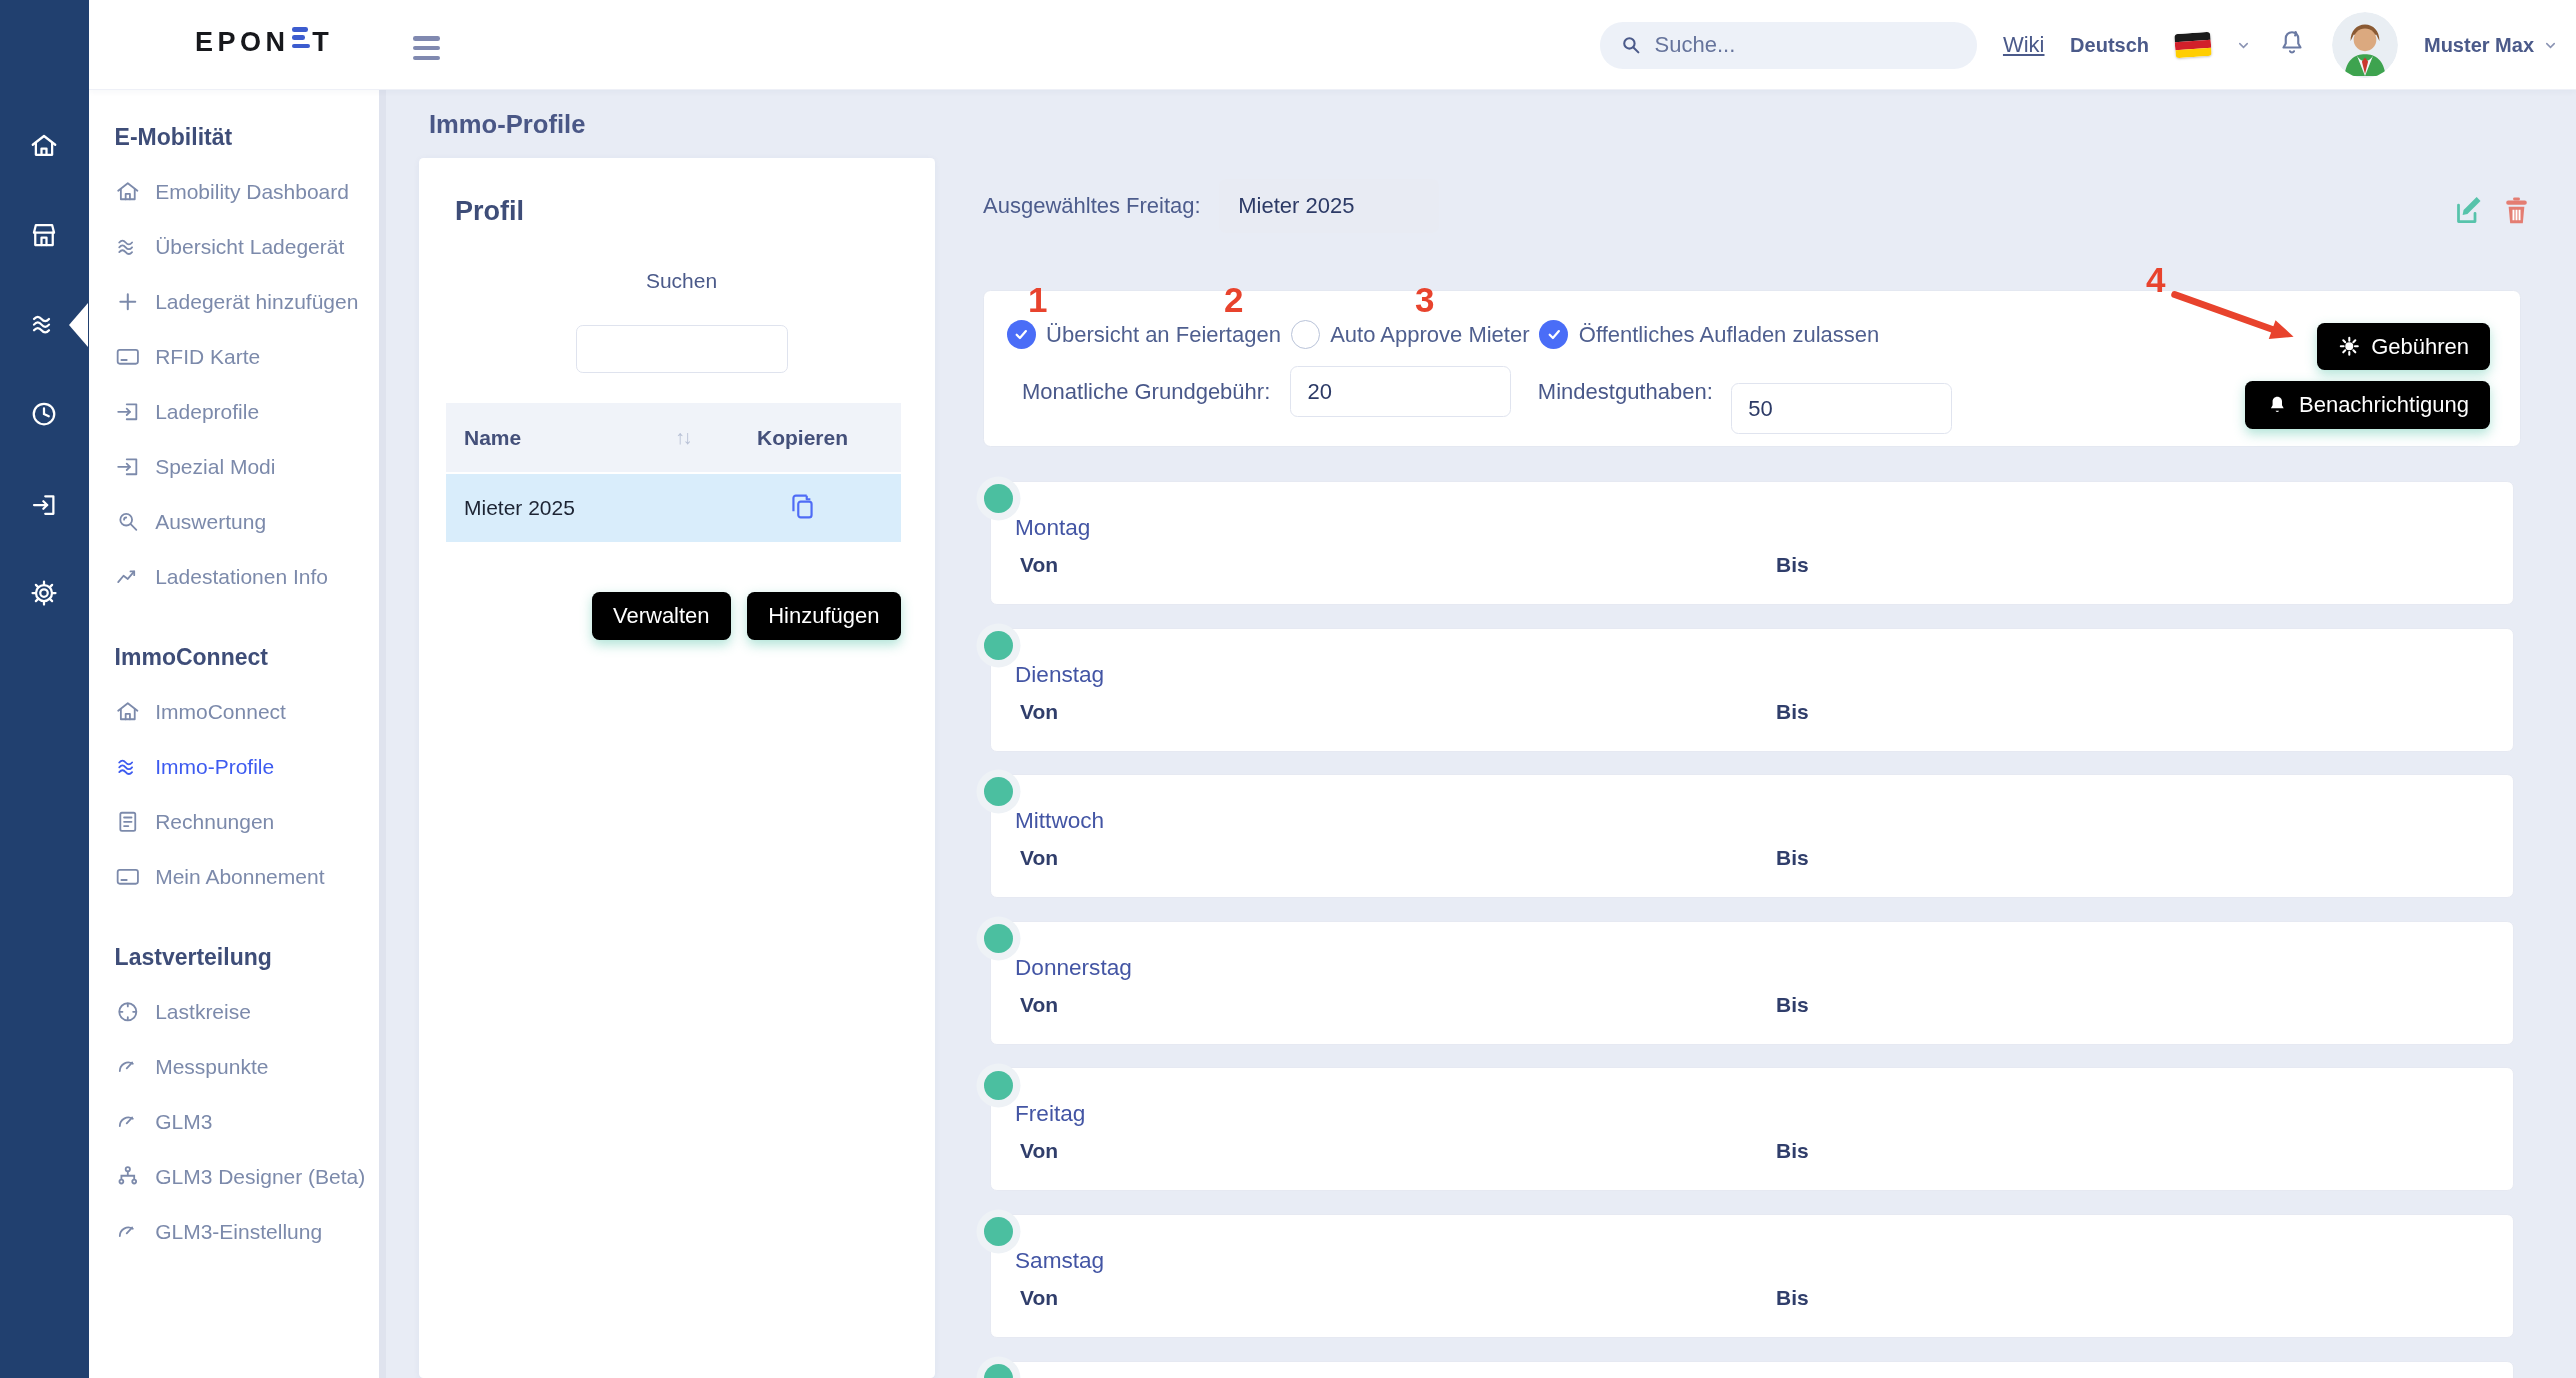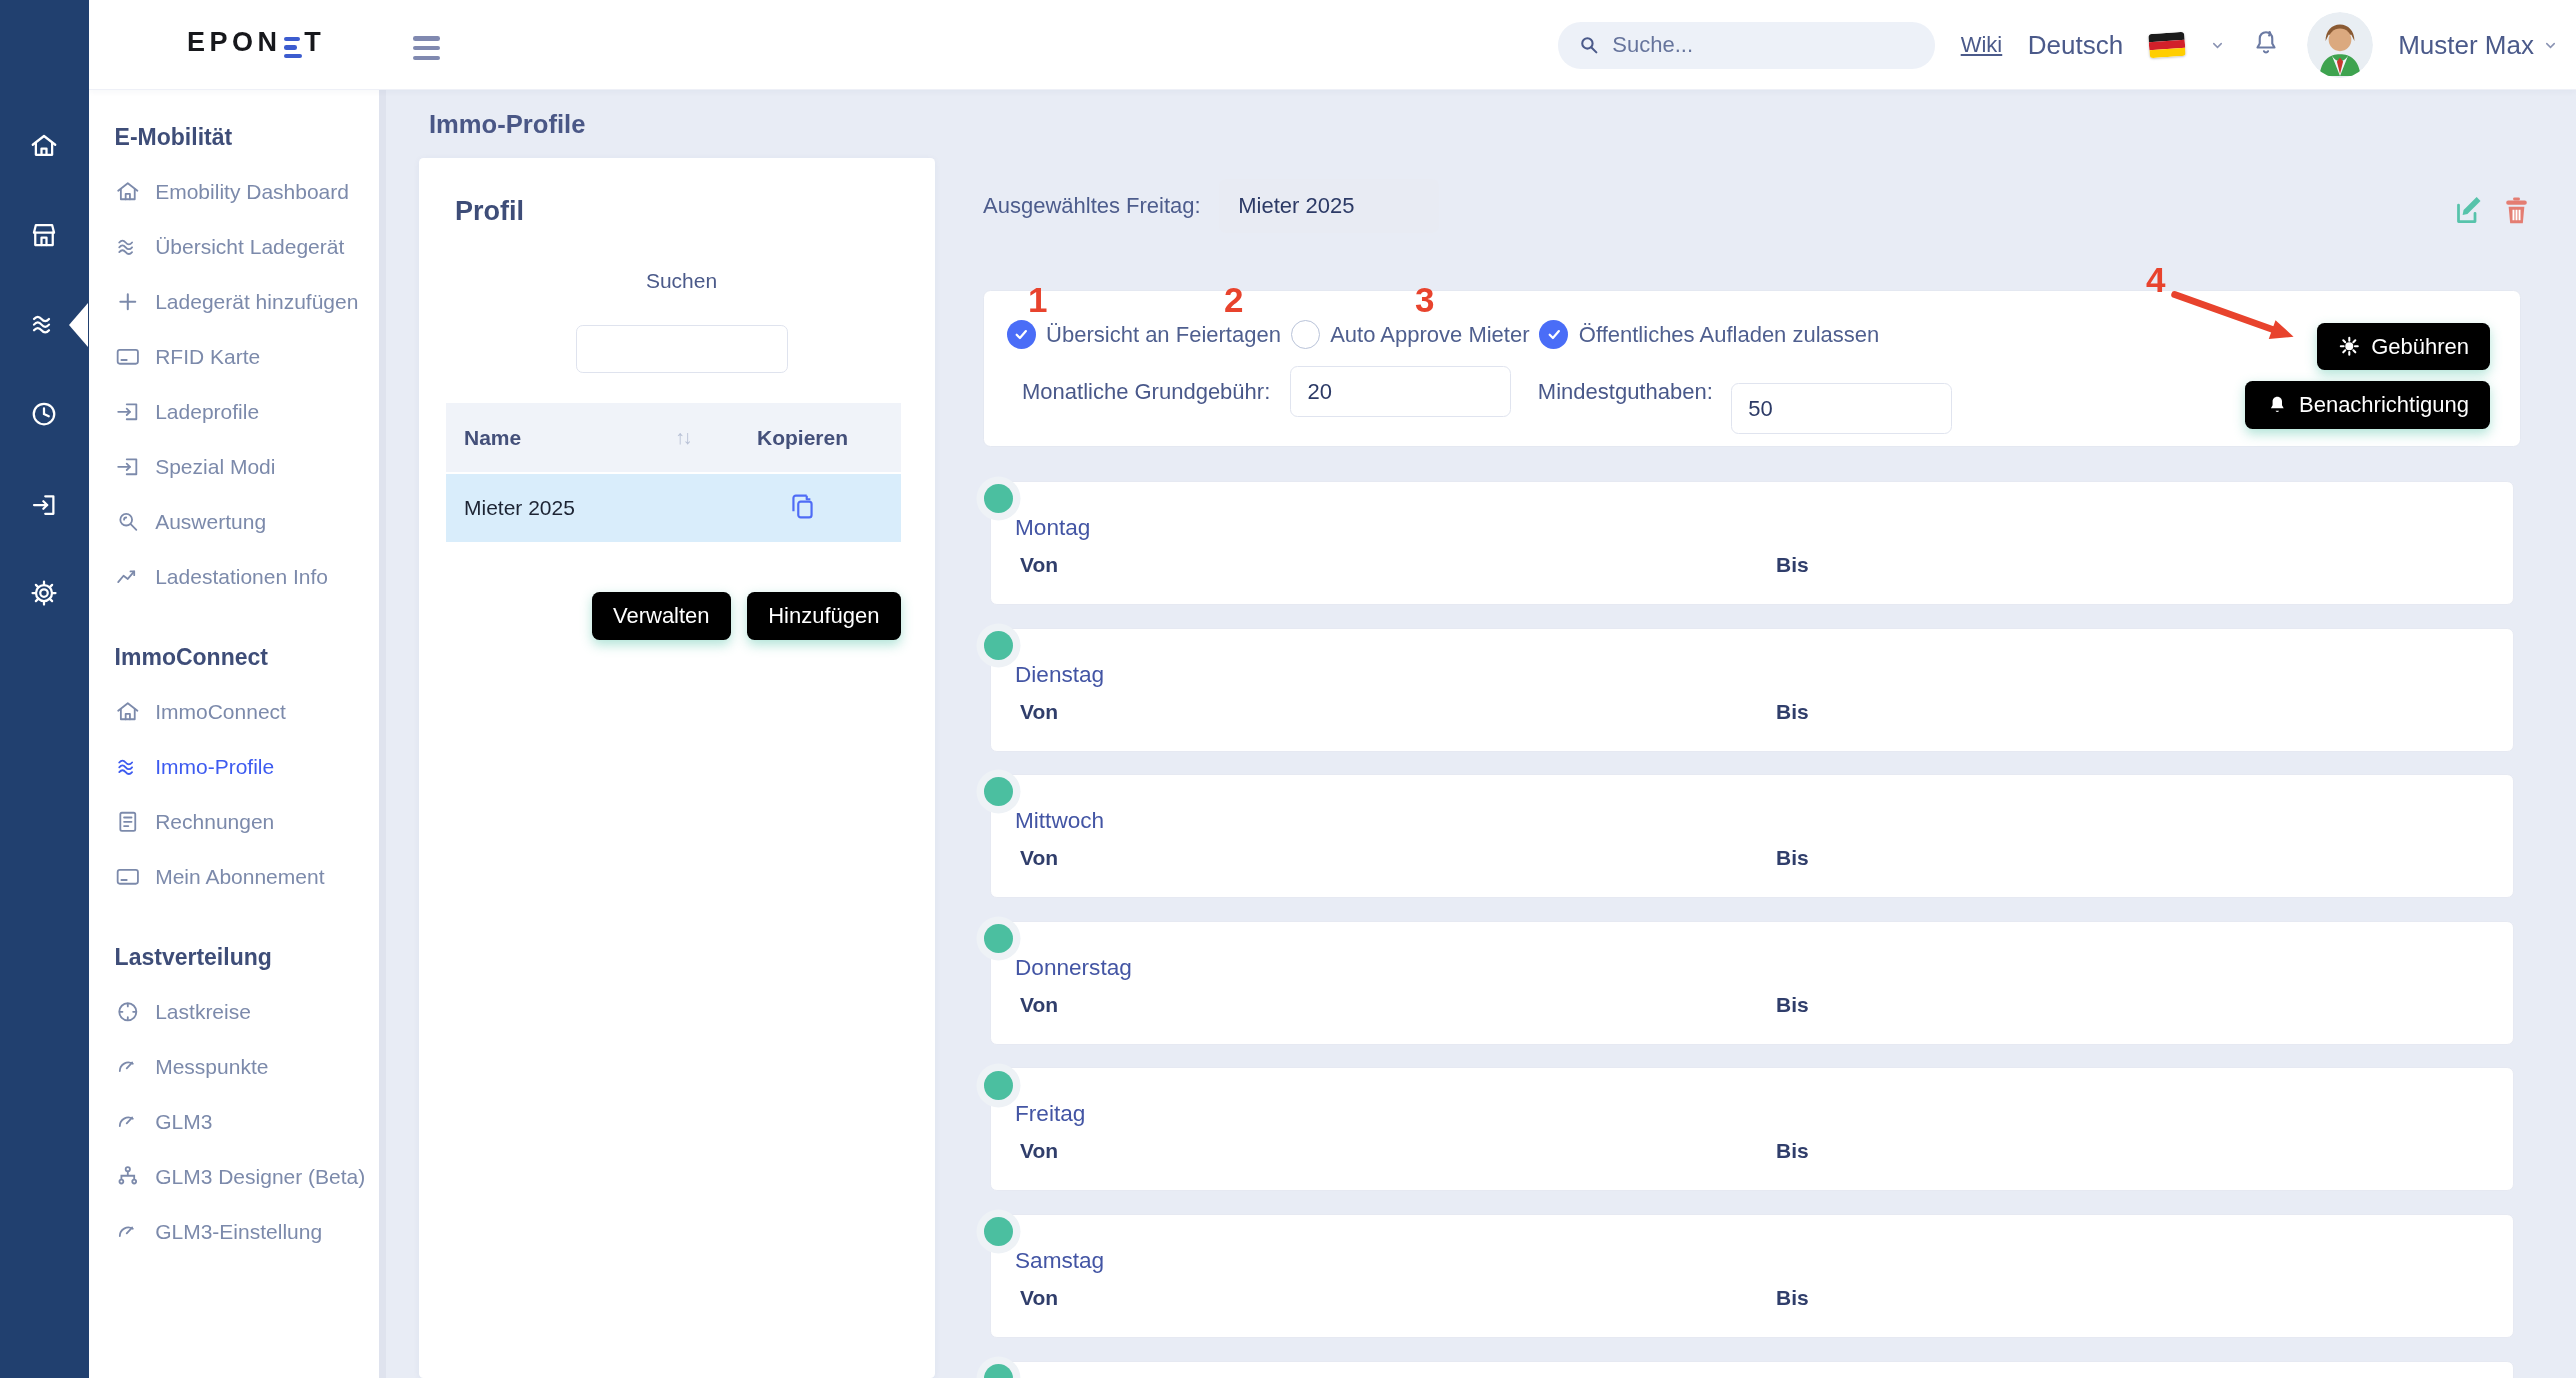--- a/index.html
+++ b/index.html
@@ -8,34 +8,34 @@
   
   #rail { position:absolute; left:0; top:0; width:89px; height:1378px; background:#21406f; z-index:30; }
   .rail-icon { position:absolute; left:29px; width:30px; height:30px; color:#fff; cursor:pointer; }
   .rail-icon svg { width:30px; height:30px; }
   #rail-active-marker { position:absolute; left:69px; top:303px; width:0; height:0;
       border-top:22px solid transparent; border-bottom:22px solid transparent; border-right:19.6px solid #ffffff; }
 
   
   #topbar { position:absolute; left:89px; top:0; width:2487px; height:90px; background:#ffffff; z-index:20;
       border-bottom:0.8px solid #eef0f7; box-shadow:0 1.5px 6px rgba(30,50,100,.04); }
-  #logo { position:absolute; left:98px; top:27px; display:flex; align-items:flex-end;
+  #logo { position:absolute; left:106px; top:27px; display:flex; align-items:flex-start;
       font-size:27px; font-weight:600; letter-spacing:4.5px; color:#17181c; }
   .logo-e { display:flex; flex-direction:column; gap:3.8px; margin:0 2.3px; }
   .logo-e i { display:block; height:4.5px; border-radius:2.3px; background:#3c5ccf; }
   .logo-e i:nth-child(1){width:16.6px;} .logo-e i:nth-child(2){width:12.8px;} .logo-e i:nth-child(3){width:18px;}
   #hamburger { position:absolute; left:324px; top:36px; width:27px; cursor:pointer; }
   #hamburger i { display:block; height:4.5px; border-radius:2.3px; background:#8089b0; margin-bottom:5.3px; }
   #topbar-right { position:absolute; right:18px; top:0; height:90px; display:flex; align-items:center; gap:25.6px; }
   #search-pill { width:377px; height:47px; border-radius:23px; background:#edf1f8; display:flex; align-items:center; padding:0 19.6px; gap:12px; }
   #search-pill svg { width:22.6px; height:22.6px; color:#4b5a8a; }
   #search-input { border:none; outline:none; background:transparent; font-size:22px; color:#46557f; width:286px; font-family:"Liberation Sans",sans-serif; }
   #search-input::placeholder { color:#66749c; }
   .hdr-link { font-size:22px; color:#4b5a8a; text-decoration:underline; cursor:pointer; }
-  .hdr-text { font-size:26px; color:#4b5a8a; cursor:pointer; }
+  .hdr-text { font-size:20px; color:#4b5a8a; cursor:pointer;font-weight:bold; }
   .flag { width:36px; height:24px; border-radius:3.8px; overflow:hidden; display:flex; flex-direction:column; transform:rotate(-4deg); box-shadow:0 0.8px 2.3px rgba(0,0,0,.25); }
   .flag i { flex:1; } .flag i:nth-child(1){background:#1b1b1b;} .flag i:nth-child(2){background:#d2202a;} .flag i:nth-child(3){background:#ffce00;}
   .chev { width:15px; height:15px; color:#8a93b3; }
   .bell-btn svg { width:30px; height:33px; color:#6b7aa3; }
   .avatar { width:66px; height:66px; border-radius:50%; overflow:hidden; cursor:pointer; }
   .user-wrap { display:flex; align-items:center; gap:9px; cursor:pointer; }
 
   
   #sidebar { position:absolute; left:89px; top:90px; width:290px; height:1288px; background:#ffffff; z-index:10; padding:19.6px 0 0 25.6px; }
   #sidebar-strip { position:absolute; left:379px; top:90px; width:6.8px; height:1288px; background:#dfe3ee; z-index:9; }

